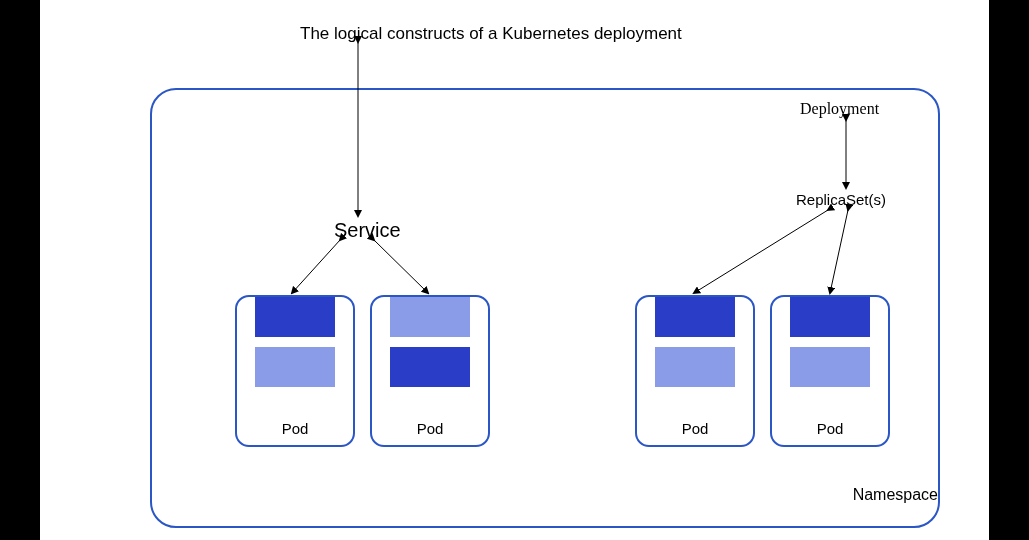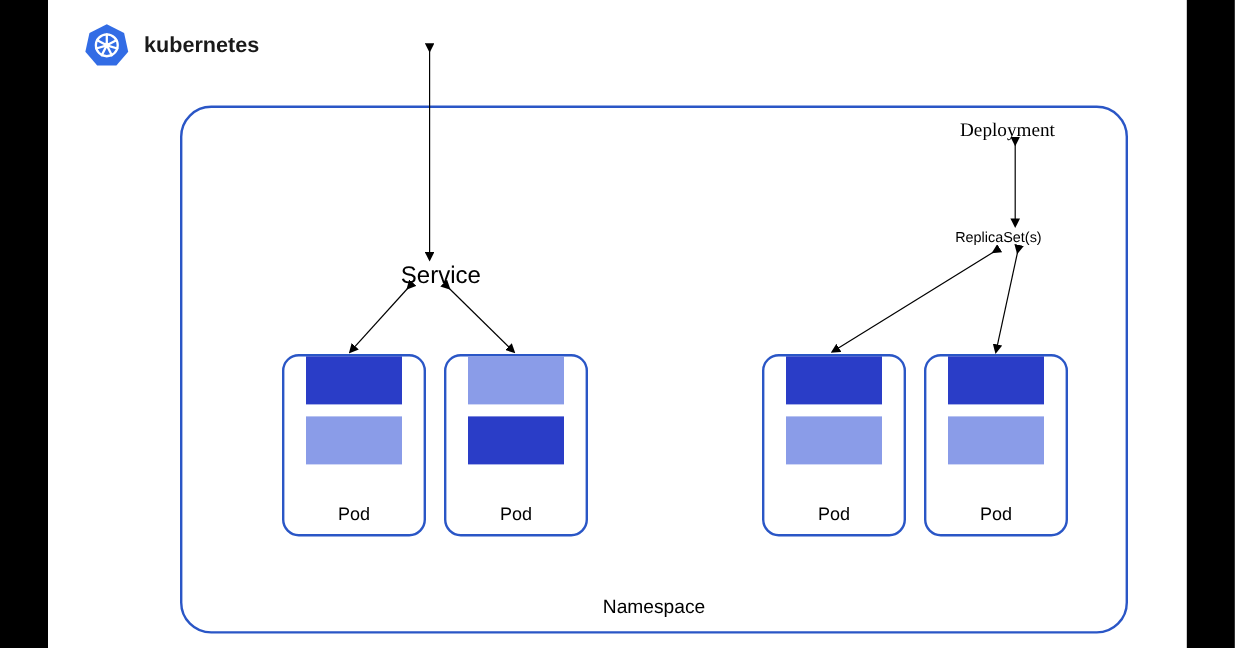--- a/index.html
+++ b/index.html
@@ -47,40 +47,40 @@
       position: absolute;
       left: 110px;
       top: 88px;
       width: 790px;
       height: 440px;
       border: 2px solid #2a56c6;
       border-radius: 26px;
     }
     .namespace-label {
       position: absolute;
-      bottom: 10px;
+      bottom: 22px;
       left: 0;
       right: 0;
-      text-align: center;
+      text-align: right;
       font-size: 16px;
       color: #000;
     }
     .label-deployment {
       position: absolute;
       top: 100px;
       left: 760px;
       font-size: 16px;
       color: #000;
       font-family: Liberation Serif, serif;
     }
     .label-replicaset {
       position: absolute;
       top: 191px;
       left: 756px;
-      font-size: 12px;
+      font-size: 15px;
       color: #000;
     }
     .label-service {
       position: absolute;
       top: 219px;
       left: 294px;
       font-size: 20px;
       color: #000;
     }
     .pod {
@@ -116,38 +116,22 @@
       position: absolute;
       left: 0; top: 0;
       pointer-events: none;
     }
   </style>
 </head>
 <body>
 
 <div class="slide">
 
-  <div class="header">
-    <svg class="k8s-logo" viewBox="0 0 100 100">
-      <polygon points="50,6 88,25 97,66 71,96 29,96 3,66 12,25" fill="#326ce5"></polygon>
-      <circle cx="50" cy="52" r="24" fill="none" stroke="#fff" stroke-width="5"></circle>
-      <circle cx="50" cy="52" r="6" fill="#fff"></circle>
-      <g stroke="#fff" stroke-width="5" stroke-linecap="round">
-        <line x1="50" y1="52" x2="50" y2="28"></line>
-        <line x1="50" y1="52" x2="71" y2="41"></line>
-        <line x1="50" y1="52" x2="73" y2="59"></line>
-        <line x1="50" y1="52" x2="61" y2="74"></line>
-        <line x1="50" y1="52" x2="39" y2="74"></line>
-        <line x1="50" y1="52" x2="27" y2="59"></line>
-        <line x1="50" y1="52" x2="29" y2="41"></line>
-      </g>
-    </svg>
-    <span class="brand">kubernetes</span>
-  </div>
 
+  <div class="title">The logical constructs of a Kubernetes deployment</div>
 
   <div class="namespace-box">
     <div class="namespace-label">Namespace</div>
   </div>
 
   <div class="label-deployment">Deployment</div>
   <div class="label-replicaset">ReplicaSet(s)</div>
   <div class="label-service">Service</div>
 
   <div class="pod pod1">

